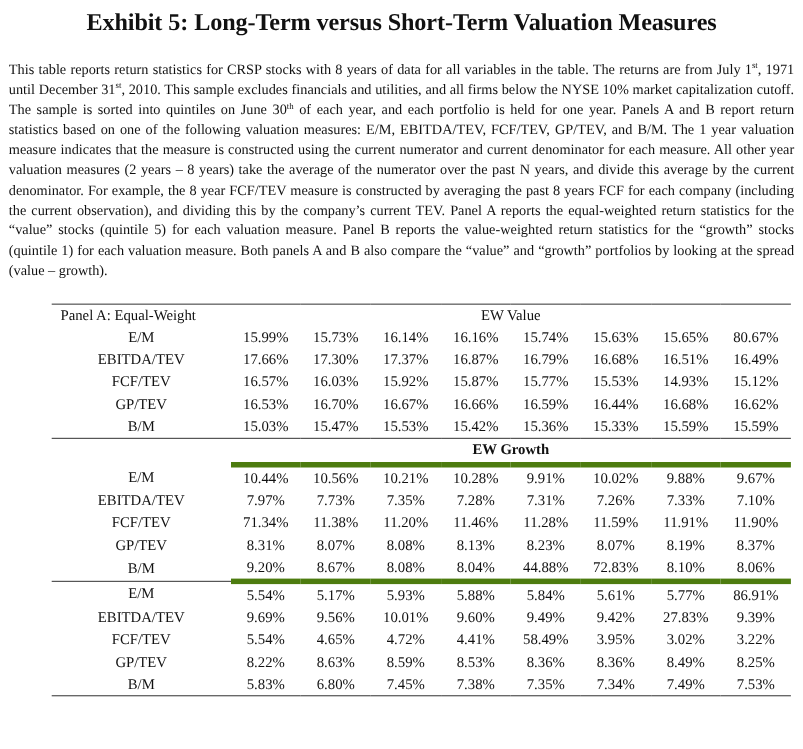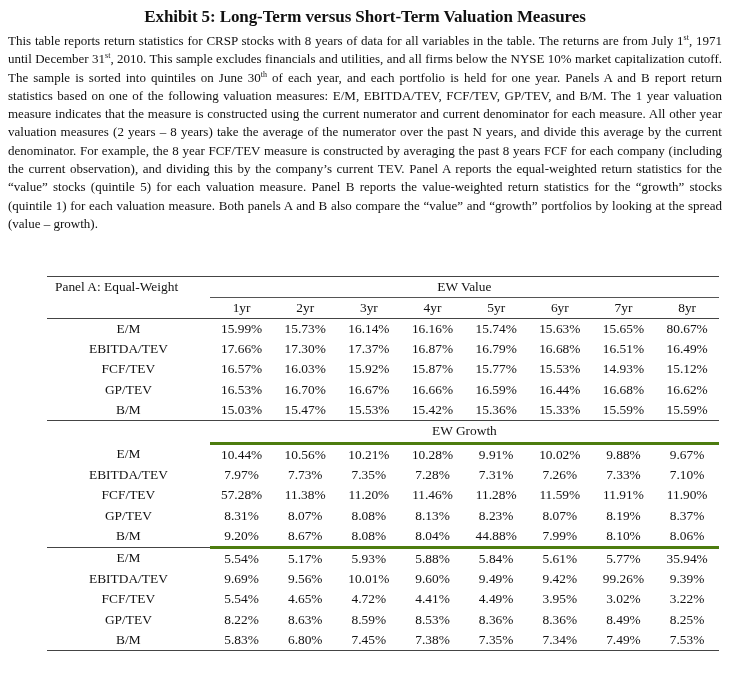--- a/index.html
+++ b/index.html
@@ -1,63 +1,52 @@
 <!DOCTYPE html>
 <html><head>
 <meta charset="utf-8">
 <style>
   html, body { margin: 0; padding: 0; background: #ffffff; }
   body { width: 730px; height: 681px; position: relative; overflow: hidden;
          font-family: "Liberation Serif", "DejaVu Serif", serif; color: #111; }
   .title { position: absolute; top: 7px; left: 0; width: 730px; text-align: center;
-           font-weight: bold; font-size: 17px; letter-spacing: -0.1px; }
-  .para { position: absolute; top: 32px; left: 8px; width: 714px;
+           font-weight: bold; font-size: 22px; letter-spacing: -0.1px; }
+  .para { position: absolute; top: 54px; left: 8px; width: 714px;
           font-size: 13px; line-height: 18.3px; text-align: justify; }
   .para sup { font-size: 8px; line-height: 0; }
   table { position: absolute; top: 276px; left: 47px; width: 672px;
           border-collapse: collapse; font-size: 13.4px; }
   td { padding: 0; height: 20.2px; text-align: center; white-space: nowrap; }
   td.lbl { width: 156px; }
   td.num { width: 64.5px; }
   tr.top td { border-top: 1.5px solid #444; }
   tr.panel td { height: 20px; }
   tr.panel td.panel-title { text-align: left; padding-left: 8px; }
   tr.years td { height: 20px; }
   tr.years td.num, tr.years td.gap { border-top: 1px solid #555; }
   tr.years td { border-bottom: 1.5px solid #444; }
-  tr.grouphdr td { height: 21px; }
+  tr.grouphdr td { height: 21px; font-weight: bold; }
   tr.grouphdr td.ghead { border-top: 1.5px solid #444; }
   tr.grouphdr td.lbl { border-top: 1.5px solid #444; }
-  tr.afterhdr td.num { border-top: 3px solid #4d7c0f; }
+  tr.afterhdr td.num { border-top: 5px solid #4d7c0f; }
   tr.last td { border-bottom: 1.5px solid #444; text-align: center; }
 </style>
 </head>
 <body>
 
 <div class="title">Exhibit 5: Long-Term versus Short-Term Valuation Measures</div>
 
 <div class="para"><span>This table reports return statistics for CRSP stocks with 8 years of data for all variables in the table.  The returns are from July 1</span><sup>st</sup><span>, 1971 until December 31</span><sup>st</sup><span>, 2010.  This sample excludes financials and utilities, and all firms below the NYSE 10% market capitalization cutoff.  The sample is sorted into quintiles on June 30</span><sup>th</sup><span> of each year, and each portfolio is held for one year. Panels A and B report return statistics based on one of the following valuation measures: E/M, EBITDA/TEV, FCF/TEV, GP/TEV, and B/M.  The 1 year valuation measure indicates that the measure is constructed using the current numerator and current denominator for each measure.  All other year valuation measures (2 years – 8 years) take the average of the numerator over the past N years, and divide this average by the current denominator.  For example, the 8 year FCF/TEV measure is constructed by averaging the past 8 years FCF for each company (including the current observation), and dividing this by the company’s current TEV.   Panel A reports the equal-weighted return statistics for the “value” stocks (quintile 5) for each valuation measure.  Panel B reports the value-weighted return statistics for the “growth” stocks (quintile 1) for each valuation measure.  Both panels A and B also compare the “value” and “growth” portfolios by looking at the spread (value – growth).</span></div>
 
 <table>
   <tbody id="tbody">
     <tr class="top panel">
       <td class="lbl panel-title" colspan="1" style="text-align:left;padding-left:8px;">Panel A: Equal-Weight</td>
       <td colspan="8">EW Value</td>
     </tr>
-    <tr class="years" id="years-row">
-      <td class="lbl"></td>
-    <td class="num">1yr</td>
-        <td class="num">2yr</td>
-        <td class="num">3yr</td>
-        <td class="num">4yr</td>
-        <td class="num">5yr</td>
-        <td class="num">6yr</td>
-        <td class="num">7yr</td>
-        <td class="num">8yr</td>
-      </tr>
   <tr class="">
         <td class="lbl">E/M</td>
         <td class="num">15.99%</td>
         <td class="num">15.73%</td>
         <td class="num">16.14%</td>
         <td class="num">16.16%</td>
         <td class="num">15.74%</td>
         <td class="num">15.63%</td>
         <td class="num">15.65%</td>
         <td class="num">80.67%</td>
@@ -127,21 +116,21 @@
         <td class="num">7.73%</td>
         <td class="num">7.35%</td>
         <td class="num">7.28%</td>
         <td class="num">7.31%</td>
         <td class="num">7.26%</td>
         <td class="num">7.33%</td>
         <td class="num">7.10%</td>
       </tr>
       <tr class="">
         <td class="lbl">FCF/TEV</td>
-        <td class="num">57.28%</td>
+        <td class="num">71.34%</td>
         <td class="num">11.38%</td>
         <td class="num">11.20%</td>
         <td class="num">11.46%</td>
         <td class="num">11.28%</td>
         <td class="num">11.59%</td>
         <td class="num">11.91%</td>
         <td class="num">11.90%</td>
       </tr>
       <tr class="">
         <td class="lbl">GP/TEV</td>
@@ -154,53 +143,53 @@
         <td class="num">8.19%</td>
         <td class="num">8.37%</td>
       </tr>
       <tr class="last">
         <td class="lbl">B/M</td>
         <td class="num">9.20%</td>
         <td class="num">8.67%</td>
         <td class="num">8.08%</td>
         <td class="num">8.04%</td>
         <td class="num">44.88%</td>
-        <td class="num">7.99%</td>
+        <td class="num">72.83%</td>
         <td class="num">8.10%</td>
         <td class="num">8.06%</td>
       </tr>
       <tr class="afterhdr">
         <td class="lbl">E/M</td>
         <td class="num">5.54%</td>
         <td class="num">5.17%</td>
         <td class="num">5.93%</td>
         <td class="num">5.88%</td>
         <td class="num">5.84%</td>
         <td class="num">5.61%</td>
         <td class="num">5.77%</td>
-        <td class="num">35.94%</td>
+        <td class="num">86.91%</td>
       </tr>
       <tr class="">
         <td class="lbl">EBITDA/TEV</td>
         <td class="num">9.69%</td>
         <td class="num">9.56%</td>
         <td class="num">10.01%</td>
         <td class="num">9.60%</td>
         <td class="num">9.49%</td>
         <td class="num">9.42%</td>
-        <td class="num">99.26%</td>
+        <td class="num">27.83%</td>
         <td class="num">9.39%</td>
       </tr>
       <tr class="">
         <td class="lbl">FCF/TEV</td>
         <td class="num">5.54%</td>
         <td class="num">4.65%</td>
         <td class="num">4.72%</td>
         <td class="num">4.41%</td>
-        <td class="num">4.49%</td>
+        <td class="num">58.49%</td>
         <td class="num">3.95%</td>
         <td class="num">3.02%</td>
         <td class="num">3.22%</td>
       </tr>
       <tr class="">
         <td class="lbl">GP/TEV</td>
         <td class="num">8.22%</td>
         <td class="num">8.63%</td>
         <td class="num">8.59%</td>
         <td class="num">8.53%</td>

